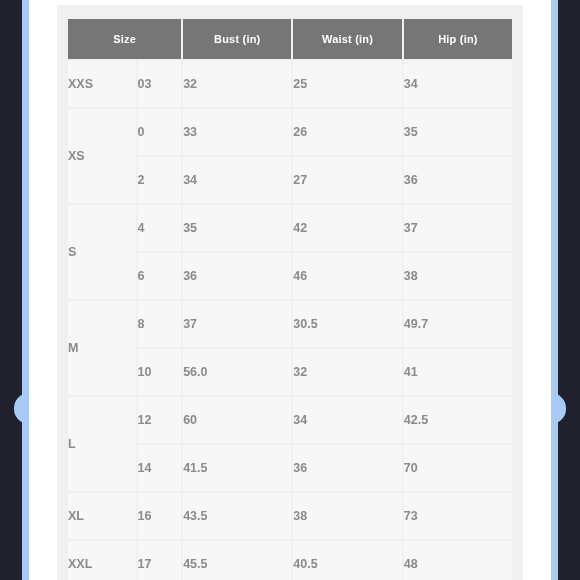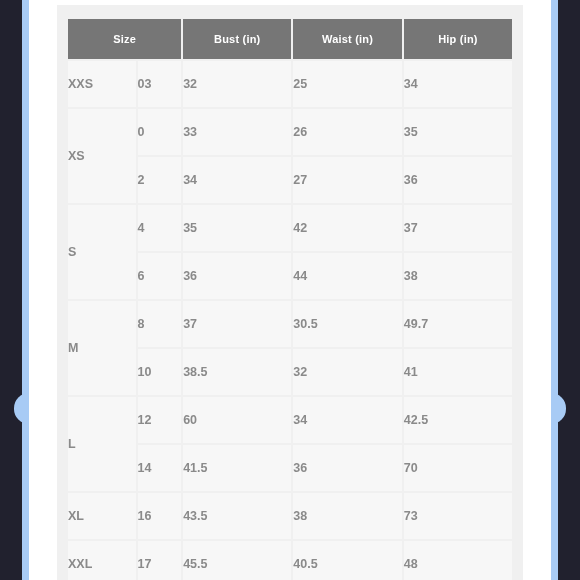--- a/index.html
+++ b/index.html
@@ -191,33 +191,33 @@
             <tr>
               <td rowspan="2">S</td>
               <td>4</td>
               <td>35</td>
               <td>42</td>
               <td>37</td>
             </tr>
             <tr>
               <td>6</td>
               <td>36</td>
-              <td>44</td>
+              <td>46</td>
               <td>38</td>
             </tr>
             <tr>
               <td rowspan="2">M</td>
               <td>8</td>
               <td>37</td>
               <td>30.5</td>
               <td>49.7</td>
             </tr>
             <tr>
               <td>10</td>
-              <td>38.5</td>
+              <td>56.0</td>
               <td>32</td>
               <td>41</td>
             </tr>
             <tr>
               <td rowspan="2">L</td>
               <td>12</td>
               <td>60</td>
               <td>34</td>
               <td>42.5</td>
             </tr>

